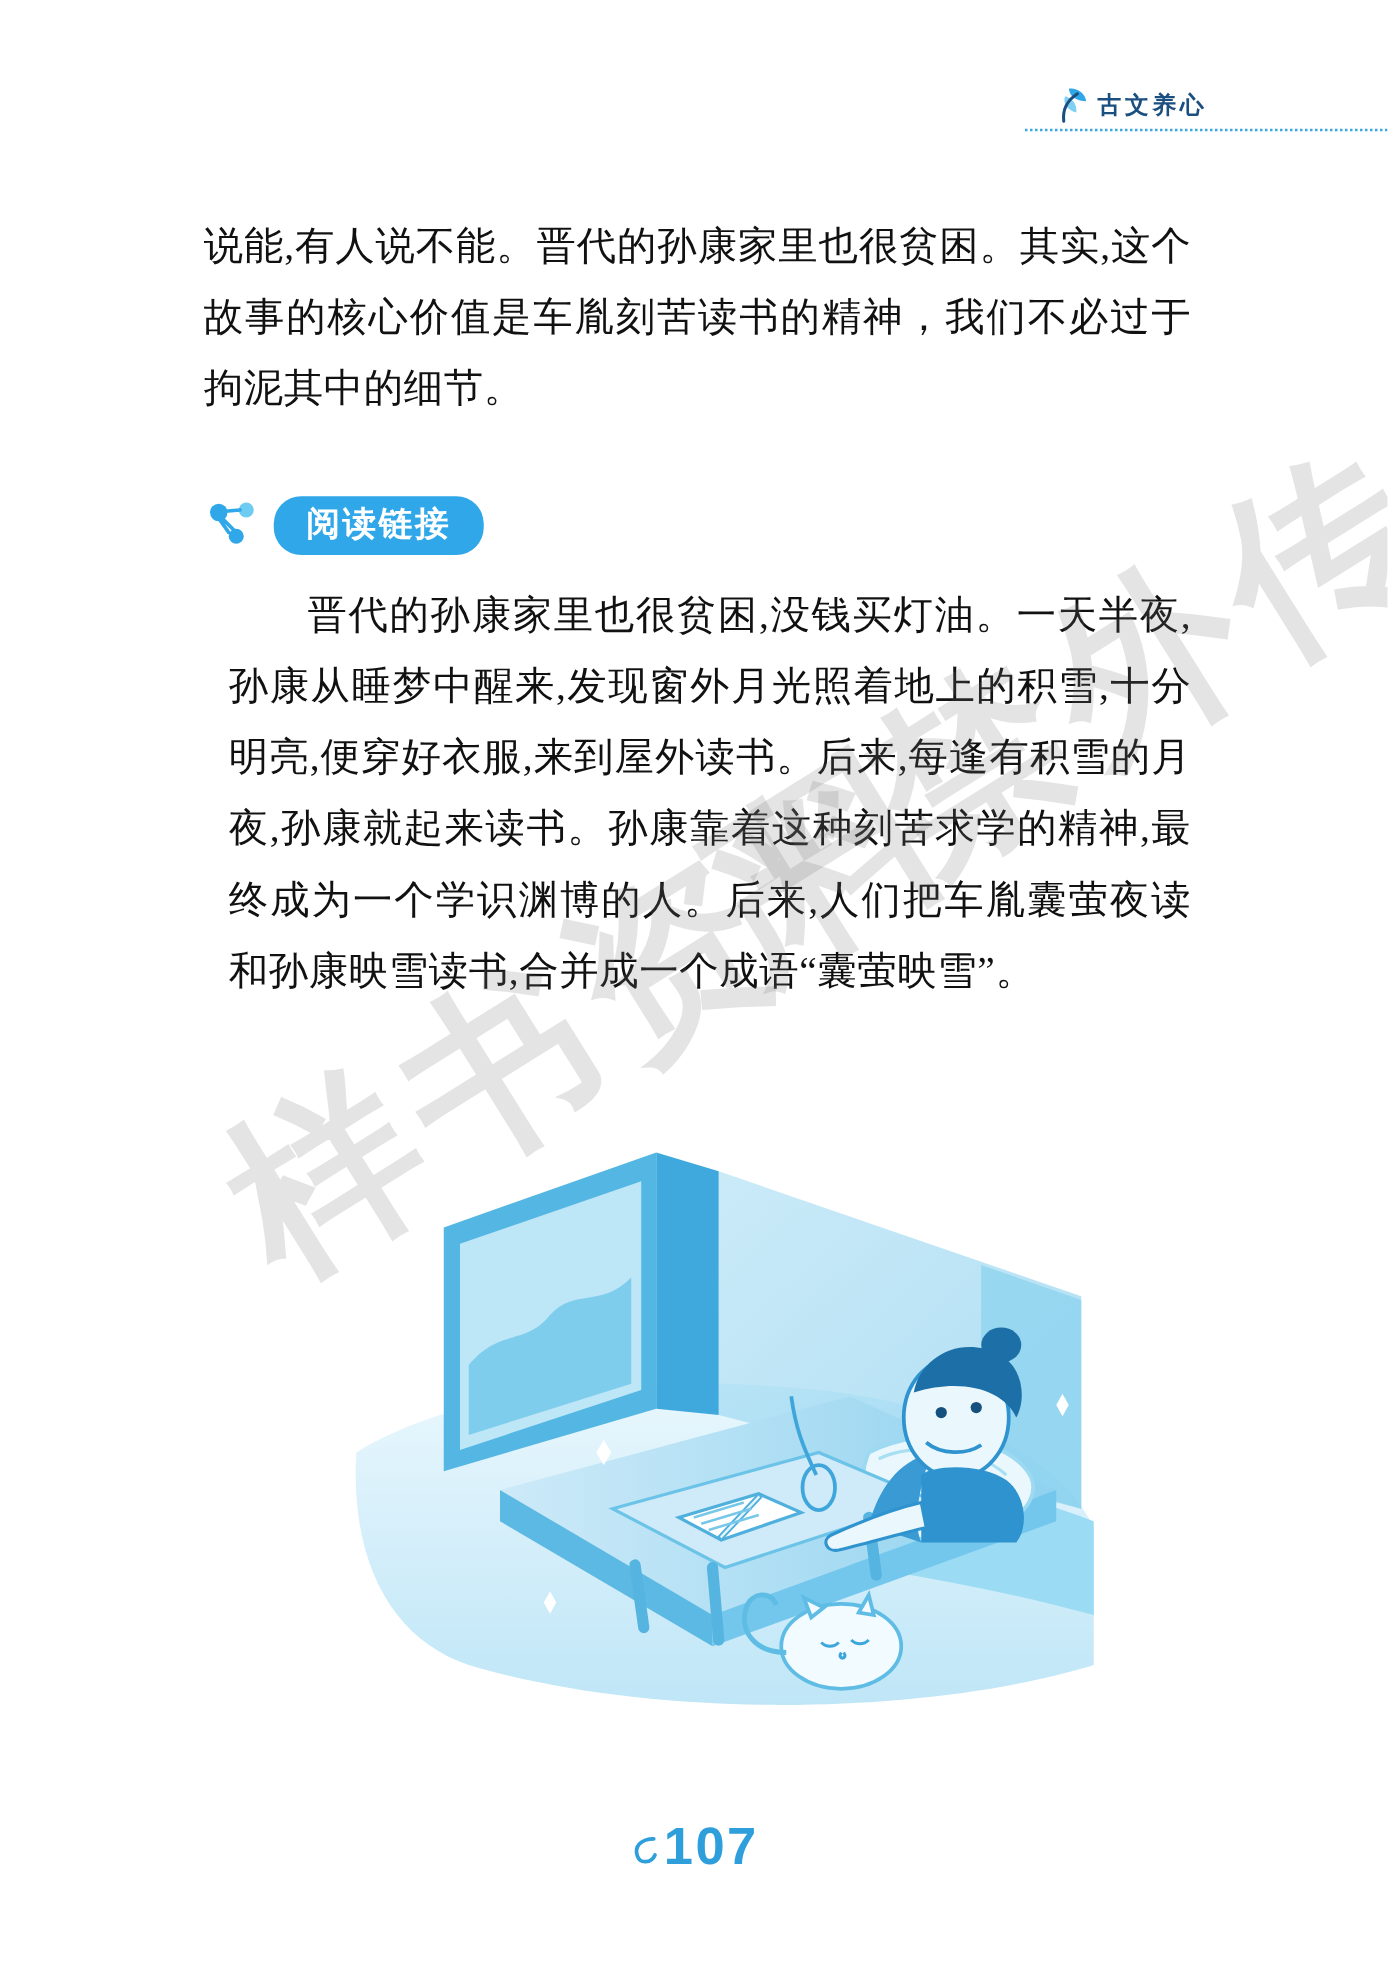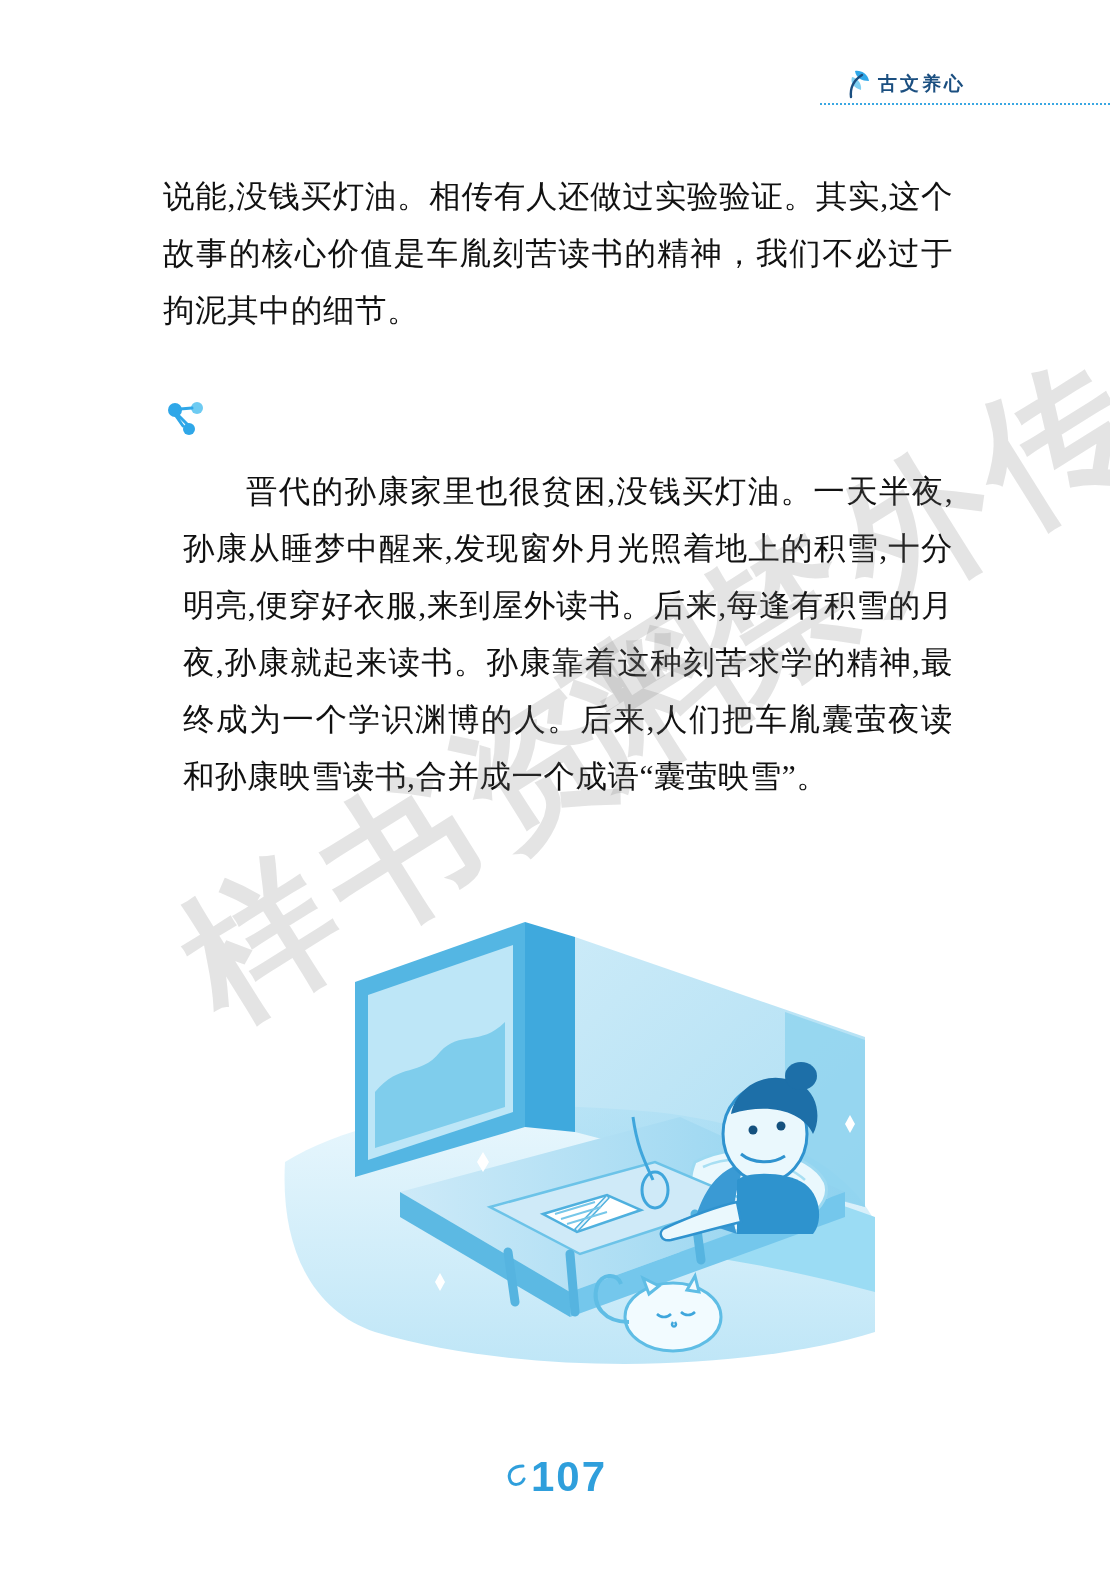--- a/index.html
+++ b/index.html
@@ -144,21 +144,21 @@
   
   .page-number {
     position: absolute;
     top: 1455px;
     left: 0;
     width: 1110px;
     text-align: center;
   }
   .page-number-inner {
     display: inline-flex;
-    align-items: center;
+    align-items: flex-end;
     justify-content: center;
   }
   .page-num-text {
     font-family: "Liberation Sans", sans-serif;
     font-size: 42px;
     font-weight: bold;
     color: #2f9fdc;
     letter-spacing: 2px;
     line-height: 44px;
   }
@@ -178,32 +178,33 @@
       <path d="M17 3 C23 2, 30 6, 31 13 C24 13, 18 10, 17 3 Z" fill="#2fa7e8"></path>
       <path d="M14 9 C19 10, 24 15, 23 22 C16 20, 12 15, 14 9 Z" fill="#7fd0f2"></path>
       <path d="M13 29 C12 20, 16 12, 24 7" stroke="#1b4f80" stroke-width="2.4" fill="none" stroke-linecap="round"></path>
     </svg>
   </div>
   <div class="header-title">古文养心</div>
   <div class="header-rule"></div>
 </div>
 
 <div class="content">
-  <div class="para">说能,没钱买灯油。相传有人还做过实验验证。其实,这个故事的核心价值是车胤刻苦读书的精神，我们不必过于拘泥其中的细节。</div>
+  <div class="para">说能,有人说不能。晋代的孙康家里也很贫困。其实,这个故事的核心价值是车胤刻苦读书的精神，我们不必过于拘泥其中的细节。</div>
 </div>
 
 <div class="section-label">
   <div class="section-icon">
     <svg viewBox="0 0 46 44" width="46" height="44">
       <circle cx="12" cy="12" r="7" fill="#2fa7e8"></circle>
       <circle cx="34" cy="10" r="6" fill="#6ecbf2"></circle>
       <circle cx="26" cy="31" r="6" fill="#2fa7e8"></circle>
       <path d="M14 16 L25 27 M17 11 L29 10 M20 28 L13 18" stroke="#2fa7e8" stroke-width="3" stroke-linecap="round" fill="none"></path>
     </svg>
   </div>
+  <div class="section-pill">阅读链接</div>
 </div>
 
 <div class="content2">
   <div class="para indent">晋代的孙康家里也很贫困,没钱买灯油。一天半夜,孙康从睡梦中醒来,发现窗外月光照着地上的积雪,十分明亮,便穿好衣服,来到屋外读书。后来,每逢有积雪的月夜,孙康就起来读书。孙康靠着这种刻苦求学的精神,最终成为一个学识渊博的人。后来,人们把车胤囊萤夜读和孙康映雪读书,合并成一个成语“囊萤映雪”。</div>
 </div>
 
 <div class="illustration">
   <svg viewBox="0 0 680 540" width="680" height="540">
     <defs>
       <linearGradient id="snowg" x1="0" y1="0" x2="0" y2="1">

